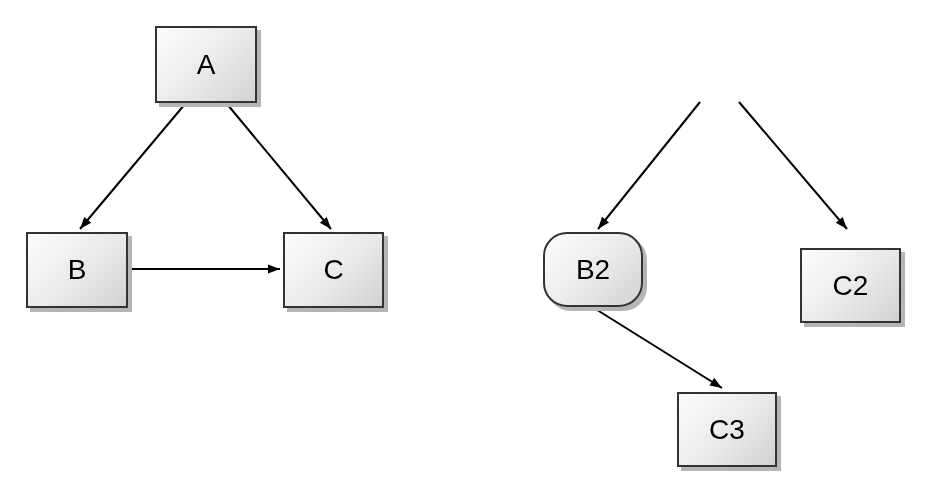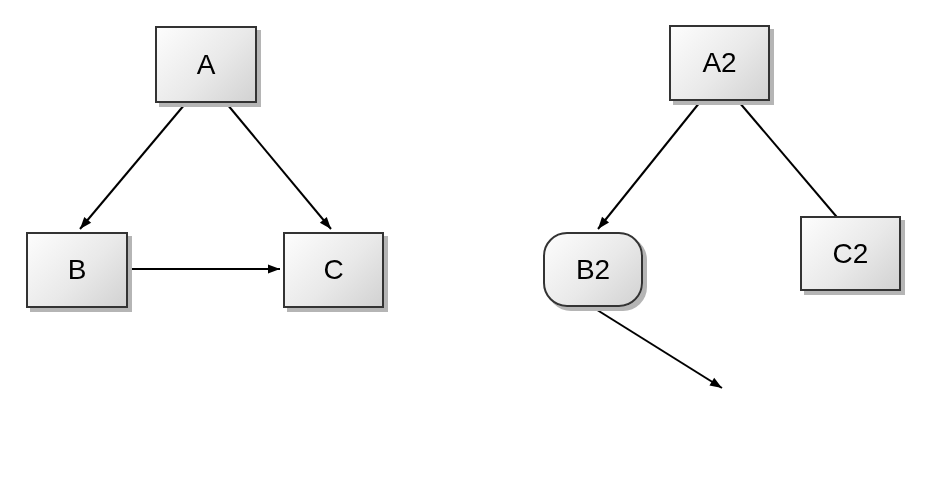--- a/index.html
+++ b/index.html
@@ -71,23 +71,23 @@
   <div class="node-layer" id="node-layer">
       <div class="node" style="left: 155px; top: 26px; width: 102px; height: 77px; border-color: rgb(51, 51, 51); color: rgb(0, 0, 0); background: linear-gradient(135deg, rgb(253, 253, 253) 0%, rgb(233, 233, 233) 55%, rgb(210, 210, 210) 100%); box-shadow: rgb(181, 181, 181) 4px 4px 0px;">
         <span class="node-label">A</span>
       </div>
       <div class="node" style="left: 26px; top: 232px; width: 102px; height: 76px; border-color: rgb(51, 51, 51); color: rgb(0, 0, 0); background: linear-gradient(135deg, rgb(253, 253, 253) 0%, rgb(233, 233, 233) 55%, rgb(210, 210, 210) 100%); box-shadow: rgb(181, 181, 181) 4px 4px 0px;">
         <span class="node-label">B</span>
       </div>
       <div class="node" style="left: 283px; top: 232px; width: 101px; height: 76px; border-color: rgb(51, 51, 51); color: rgb(0, 0, 0); background: linear-gradient(135deg, rgb(253, 253, 253) 0%, rgb(233, 233, 233) 55%, rgb(210, 210, 210) 100%); box-shadow: rgb(181, 181, 181) 4px 4px 0px;">
         <span class="node-label">C</span>
       </div>
-      <div class="node" style="left: 669px; top: 25px; width: 101px; height: 76px; border-color: rgb(51, 51, 51); color: rgb(0, 0, 0); background: linear-gradient(135deg, rgb(253, 253, 253) 0%, rgb(233, 233, 233) 55%, rgb(210, 210, 210) 100%); box-shadow: rgb(181, 181, 181) 4px 4px 0px;">
-        <span class="node-label">A2</span>
-      </div>
       <div class="node" style="left: 543px; top: 232px; width: 100px; height: 75px; border-color: rgb(51, 51, 51); color: rgb(0, 0, 0); background: linear-gradient(135deg, rgb(253, 253, 253) 0%, rgb(233, 233, 233) 55%, rgb(210, 210, 210) 100%); box-shadow: rgb(181, 181, 181) 4px 4px 0px; border-radius: 24px;">
         <span class="node-label">B2</span>
       </div>
-      <div class="node" style="left: 800px; top: 216px; width: 101px; height: 75px; border-color: rgb(51, 51, 51); color: rgb(0, 0, 0); background: linear-gradient(135deg, rgb(253, 253, 253) 0%, rgb(233, 233, 233) 55%, rgb(210, 210, 210) 100%); box-shadow: rgb(181, 181, 181) 4px 4px 0px;">
+      <div class="node" style="left: 800px; top: 248px; width: 101px; height: 75px; border-color: rgb(51, 51, 51); color: rgb(0, 0, 0); background: linear-gradient(135deg, rgb(253, 253, 253) 0%, rgb(233, 233, 233) 55%, rgb(210, 210, 210) 100%); box-shadow: rgb(181, 181, 181) 4px 4px 0px;">
         <span class="node-label">C2</span>
+      </div>
+      <div class="node" style="left: 677px; top: 392px; width: 100px; height: 75px; border-color: rgb(51, 51, 51); color: rgb(0, 0, 0); background: linear-gradient(135deg, rgb(253, 253, 253) 0%, rgb(233, 233, 233) 55%, rgb(210, 210, 210) 100%); box-shadow: rgb(181, 181, 181) 4px 4px 0px;">
+        <span class="node-label">C3</span>
       </div>
     </div>
 </div>
 
 </body></html>

